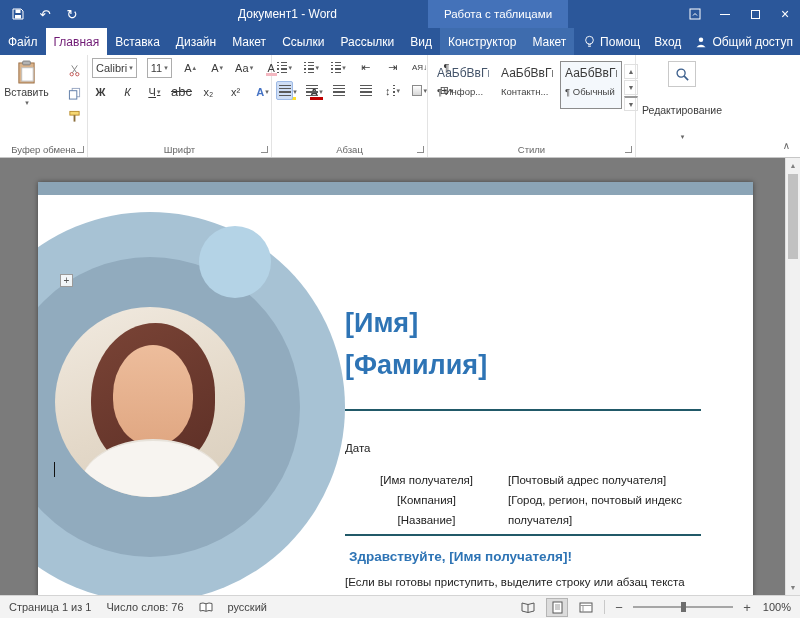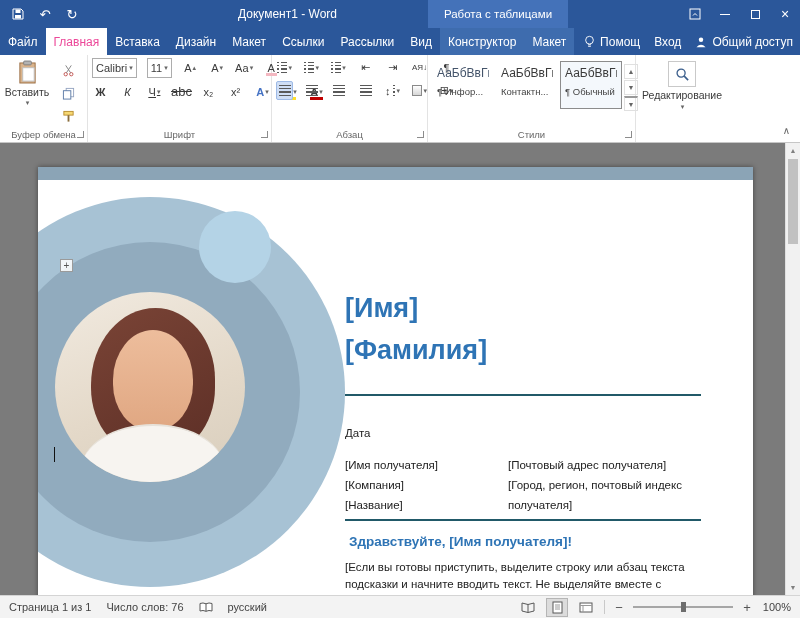--- a/index.html
+++ b/index.html
@@ -14,35 +14,35 @@
   .wtitle { position:absolute; left:238px; font-size:12px; white-space:nowrap; }
   .ctxhdr { position:absolute; left:428px; top:0; height:28px; width:140px; background:#4472b9; display:flex; align-items:center; justify-content:center; font-size:11.5px; white-space:nowrap; }
   .winbtns { margin-left:auto; display:flex; height:28px; }
   .winbtn { width:30px; display:flex; align-items:center; justify-content:center; font-size:14px; color:#fff; }
   .minbar { width:10px; height:1px; background:#fff; display:inline-block; }
   .maxbox { width:9px; height:9px; border:1px solid #fff; display:inline-block; }
 
   
   .tabsrow { flex:0 0 27px; background:#2b579a; display:flex; align-items:stretch; color:#fff; font-size:12px; }
   .tab { display:flex; align-items:center; padding:0 8px; white-space:nowrap; }
-  .tab.active { background:#fff; color:#ec4899; }
+  .tab.active { background:#fff; color:#701a75; }
   .tab.ctx { background:#3e6cae; }
   .tabs-right { margin-left:auto; display:flex; align-items:stretch; }
   .tr-item { display:flex; align-items:center; gap:5px; padding:0 7px; font-size:12px; white-space:nowrap; }
 
   
   .ribbon { flex:0 0 87px; background:#fff; border-bottom:1px solid #c6c6c6; display:flex; position:relative; color:#3b3b3b; }
   .rgroup { position:relative; border-right:1px solid #e3e3e3; padding:3px 4px 16px 4px; }
   .rlabel { position:absolute; bottom:2px; left:0; right:0; text-align:center; font-size:9.5px; color:#666; white-space:nowrap; }
   .launcher { position:absolute; bottom:4px; right:3px; width:7px; height:7px; border-right:1px solid #8c8c8c; border-bottom:1px solid #8c8c8c; }
   .sbtn { min-width:17px; height:19px; display:inline-flex; align-items:center; justify-content:center; font-size:11px; border-radius:2px; color:#3b3b3b; padding:0 1px; }
   .sbtn.sel { background:#cfdef5; border:1px solid #9ebae6; }
   .dda { font-size:7px; color:#666; margin-left:1px; }
   
-  .clipflex { display:flex; gap:10px; }
+  .clipflex { display:flex; gap:17px;justify-content:flex-end; }
   .paste { width:46px; display:flex; flex-direction:column; align-items:center; gap:1px; font-size:10.5px; padding-top:2px; }
   .clipcol { display:flex; flex-direction:column; gap:4px; padding-top:3px; }
   
   .fcol { display:flex; flex-direction:column; gap:4px; }
   .frow { display:flex; align-items:center; gap:10px; }
   .combo { height:20px; border:1px solid #adadad; display:flex; align-items:center; justify-content:space-between; padding:0 3px; font-size:11px; background:#fff; }
   .combo .dd { font-size:7px; color:#666; margin-left:2px; }
   .fname { width:88px; } .fsize { width:28px; }
   .bold { font-weight:bold; } .ital { font-style:italic; } .unde { text-decoration:underline; }
   .strike { text-decoration:line-through; font-size:13px; }
@@ -60,21 +60,21 @@
   .stylesflex { display:flex; gap:2px; padding-top:3px; }
   .style-card { width:62px; height:48px; border:1px solid #fff; padding:4px 4px 2px; cursor:default; }
   .style-card.selected { border:1px solid #8c8c8c; background:#f4f8fc; }
   .st-prev { font-size:12px; white-space:nowrap; overflow:hidden; }
   .st-prev.blue { color:#44546a; }
   .st-name { font-size:9.5px; color:#444; margin-top:6px; white-space:nowrap; overflow:hidden; }
   .st-scroll { display:flex; flex-direction:column; gap:1px; padding-top:3px; }
   .st-arrow { width:14px; height:15px; display:flex; align-items:center; justify-content:center; font-size:7px; color:#666; border:1px solid #e0e0e0; }
   .st-arrow.more { border-top:2px solid #9a9a9a; }
   
-  .editwrap { display:flex; flex-direction:column; align-items:center; gap:2px; padding-top:3px; width:84px; }
+  .editwrap { display:flex; flex-direction:column; align-items:center; gap:17px; padding-top:3px; width:84px; }
   .searchbox { width:28px; height:26px; border:1px solid #c9c9c9; display:flex; align-items:center; justify-content:center; background:#fff; }
   .editlabel { font-size:10.5px; }
   .collapse { position:absolute; right:10px; bottom:6px; font-size:10px; color:#666; }
 
   
   .docarea { flex:1 1 auto; background:#7b7b7b; position:relative; overflow:hidden; }
   .page { position:absolute; left:38px; top:24px; width:715px; height:560px; background:#fff; overflow:hidden; box-shadow:0 0 5px rgba(0,0,0,.45); }
   .band { position:absolute; left:0; top:0; right:0; height:13px; background:#8ba4b6; }
   .design { position:absolute; left:-83px; top:30px; width:390px; height:390px; }
   .ring { position:absolute; inset:0; border-radius:50%; background:#a7c2d4; }
@@ -84,21 +84,21 @@
   .hair { position:absolute; left:36px; top:16px; width:124px; height:148px; border-radius:52% 48% 46% 46%; background:linear-gradient(150deg,#7a4436,#5d2f26); }
   .face { position:absolute; left:58px; top:38px; width:80px; height:100px; border-radius:50% 50% 46% 46%; background:linear-gradient(#edbd9c,#e0a782); }
   .shirt { position:absolute; left:26px; bottom:-34px; width:144px; height:92px; border-radius:50% 50% 0 0; background:#f7f4f0; border-top:2px solid #e7e2da; }
   .handle { position:absolute; left:22px; top:92px; width:13px; height:13px; border:1px solid #9a9a9a; background:rgba(255,255,255,.85); color:#555; font-size:10px; line-height:11px; text-align:center; }
   .caret { position:absolute; left:16px; top:280px; width:1px; height:15px; background:#111; }
   .hname { position:absolute; left:307px; top:120px; font-size:27px; line-height:42px; color:#2e74b5; font-weight:600; }
   .rule { position:absolute; left:307px; width:356px; height:2px; background:#215968; }
   .rule1 { top:227px; } .rule2 { top:352px; }
   .datet { position:absolute; left:307px; top:260px; font-size:11.5px; color:#222; }
   .cols { position:absolute; left:307px; top:288px; display:flex; font-size:11.5px; color:#222; line-height:20px; }
-  .col1 { width:163px; } .col2 { width:200px; line-height:20px; }
+  .col1 { width:163px;text-align:center; } .col2 { width:200px; line-height:20px; }
   .greet { position:absolute; left:311px; top:367px; font-size:13.5px; font-weight:bold; color:#2e74b5; }
   .bodyp { position:absolute; left:307px; top:392px; width:360px; font-size:11.5px; line-height:17px; color:#222; }
   
   .vscroll { position:absolute; top:0; right:0; bottom:0; width:15px; background:#f1f1f1; border-left:1px solid #e0e0e0; }
   .vs-arrow { height:15px; display:flex; align-items:center; justify-content:center; font-size:7px; color:#808080; }
   .vs-arrow.down { position:absolute; bottom:0; left:0; right:0; }
   .vs-thumb { position:absolute; top:16px; left:2px; right:2px; height:85px; background:#c1c1c1; }
 
   
   .statusbar { flex:0 0 23px; background:#f3f3f3; border-top:1px solid #d4d4d4; display:flex; align-items:center; font-size:11px; color:#444; padding:0 9px; gap:15px; }

